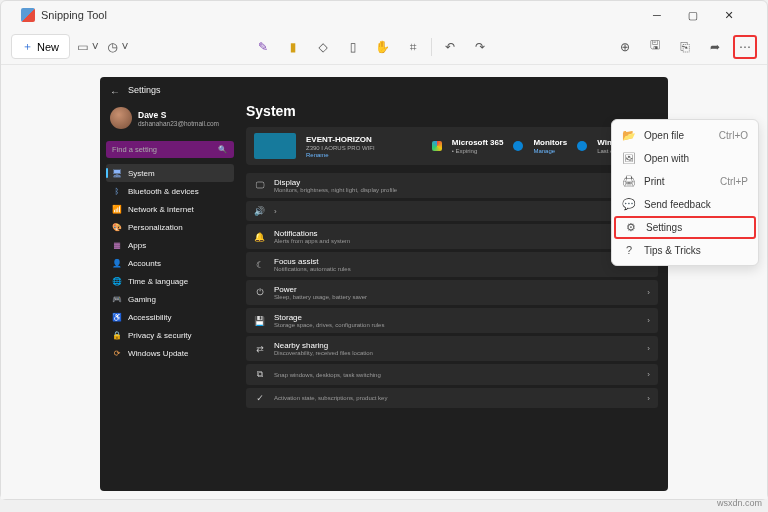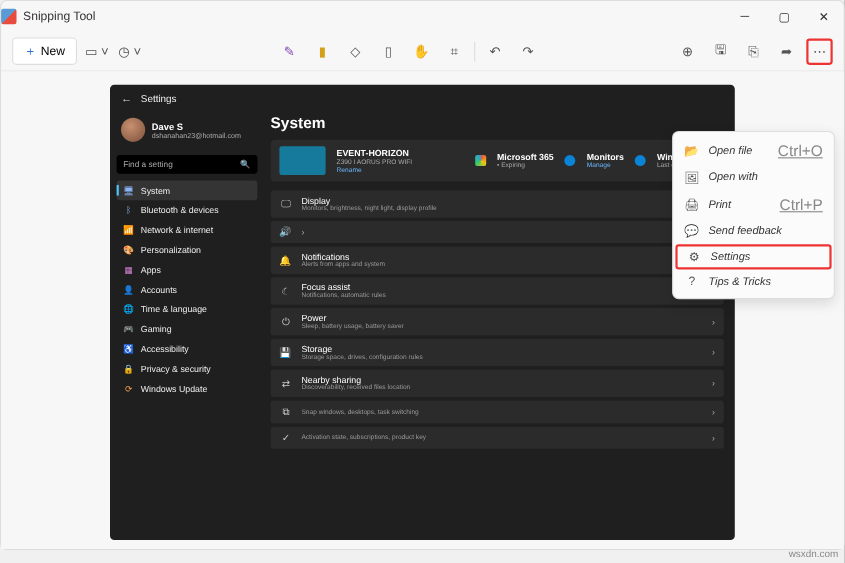--- a/index.html
+++ b/index.html
@@ -1,19 +1,19 @@
 <!DOCTYPE html>
 <html><head>
 <meta charset="utf-8">
 <style>
 * { margin: 0; padding: 0; box-sizing: border-box; font-family: 'Segoe UI', Arial, sans-serif; }
 body { width: 768px; height: 512px; background: #f0f0f0; overflow: hidden; position: relative; }
 
 .window { width: 768px; height: 500px; background: #f7f7f7; border: 1px solid #ddd; border-radius: 6px; }
-.titlebar { display: flex; align-items: center; height: 28px; padding: 0 0; }
+.titlebar { display: flex; align-items: center; height: 28px; padding: 0 20px; }
 .titlebar .app-icon { width: 14px; height: 14px; margin-right: 6px; background: linear-gradient(135deg,#5a9bd5 50%, #e74c3c 50%); border-radius: 2px; }
 .titlebar .title { font-size: 11px; flex: 1; color: #333; }
 .titlebar .winbtn { width: 36px; height: 24px; display: flex; align-items: center; justify-content: center; font-size: 11px; color: #333; }
 
 .toolbar { display: flex; align-items: center; height: 36px; padding: 0 10px; border-bottom: 1px solid #e6e6e6; gap: 6px; }
 .new-btn { display: flex; align-items: center; gap: 4px; background: #fff; border: 1px solid #ddd; border-radius: 4px; padding: 4px 10px; font-size: 11px; }
 .tool { width: 24px; height: 24px; display: flex; align-items: center; justify-content: center; font-size: 12px; color: #555; border-radius: 3px; }
 .spacer { flex: 1; }
 .more-btn { border: 2px solid #e33; }
 
@@ -21,21 +21,21 @@
 .screenshot { margin-top: 12px; width: 568px; height: 414px; background: #1f1f1f; color: #fff; border-radius: 4px; overflow: hidden; display: flex; flex-direction: column; font-size: 8px; }
 .ss-header { height: 26px; display: flex; align-items: center; padding: 0 10px; gap: 8px; }
 .ss-header .back { color: #ddd; font-size: 10px; }
 .ss-header .crumb { font-size: 9px; color: #eee; }
 .ss-body { display: flex; flex: 1; min-height: 0; }
 .ss-sidebar { width: 140px; padding: 0 6px; }
 .user { display: flex; align-items: center; gap: 6px; padding: 4px 4px 12px; }
 .avatar { width: 22px; height: 22px; border-radius: 50%; background: radial-gradient(circle at 40% 35%, #c89070, #7a503a); }
 .user-name { font-size: 8.5px; font-weight: 600; }
 .user-email { font-size: 6.5px; color: #aaa; }
-.search { background: #000000; border-radius: 3px; padding: 4px 6px; color: #aaa; font-size: 7.5px; margin-bottom: 6px; display: flex; justify-content: space-between; align-items: center; }
+.search { background: #701a75; border-radius: 3px; padding: 4px 6px; color: #aaa; font-size: 7.5px; margin-bottom: 6px; display: flex; justify-content: space-between; align-items: center; }
 .nav-item { display: flex; align-items: center; gap: 6px; padding: 4px 6px; border-radius: 3px; font-size: 8px; color: #eee; }
 .nav-item.active { background: #343434; position: relative; }
 .nav-item.active::before { content: ''; position: absolute; left: 0; top: 4px; bottom: 4px; width: 2px; background: #4cc2ff; border-radius: 2px; }
 .nav-icon { width: 10px; height: 10px; display: inline-flex; align-items: center; justify-content: center; font-size: 8px; }
 
 .ss-main { flex: 1; padding: 0 10px 6px 6px; overflow: hidden; }
 .ss-title { font-size: 14px; font-weight: 600; margin-bottom: 8px; }
 .banner { background: #2b2b2b; border-radius: 4px; padding: 6px 8px; display: flex; align-items: center; gap: 10px; margin-bottom: 8px; }
 .pc-thumb { width: 42px; height: 26px; background: #167a9c; border-radius: 2px; }
 .banner-col { display: flex; flex-direction: column; gap: 1px; }
@@ -47,22 +47,22 @@
 .setting-row { background: #2b2b2b; border-radius: 3px; padding: 5px 8px; display: flex; align-items: center; gap: 8px; margin-bottom: 3px; }
 .setting-row .ico { width: 12px; color: #ccc; font-size: 9px; text-align: center; }
 .setting-row .txt { flex: 1; }
 .setting-row .t { font-size: 8px; }
 .setting-row .d { font-size: 6px; color: #999; }
 .setting-row .chev { color: #aaa; font-size: 8px; }
 
 .menu { position: absolute; top: 54px; right: 8px; width: 148px; background: #fbfbfb; border: 1px solid #ddd; border-radius: 6px; padding: 4px 0; box-shadow: 0 4px 12px rgba(0,0,0,0.12); font-size: 10px; }
 .menu-item { display: flex; align-items: center; gap: 8px; padding: 5px 10px; color: #333; }
 .menu-item .mi-icon { width: 14px; font-size: 11px; color: #555; text-align: center; }
-.menu-item .lbl { flex: 1; font-style: italic; }
-.menu-item .short { font-size: 14px; color: #888; text-decoration: underline; }
+.menu-item .lbl { flex: 1; }
+.menu-item .short { font-size: 10px; color: #888; }
 .menu-item.hl { border: 2px solid #e33; border-radius: 3px; margin: 0 2px; padding: 3px 8px; }
 
 .watermark { position: absolute; bottom: 4px; right: 6px; font-size: 9px; color: #888; }
 </style>
 </head>
 <body>
 
 <div class="window">
   <div class="titlebar">
     <div class="app-icon"></div>

